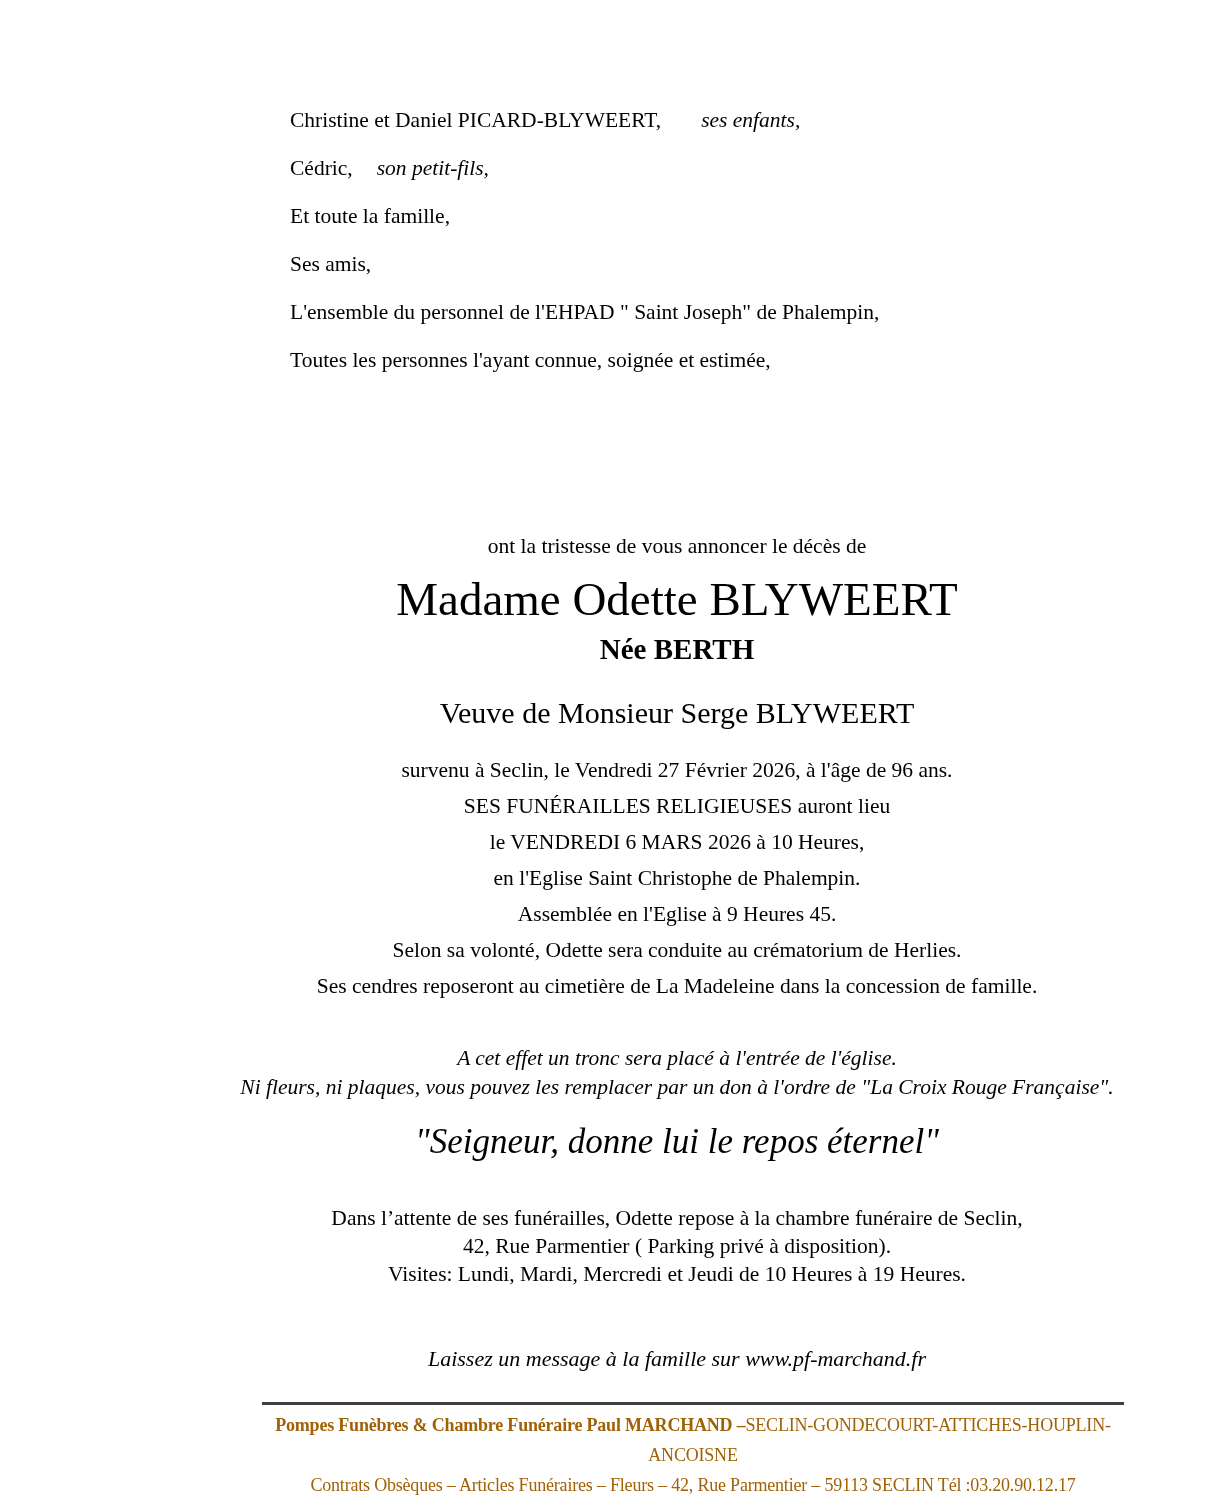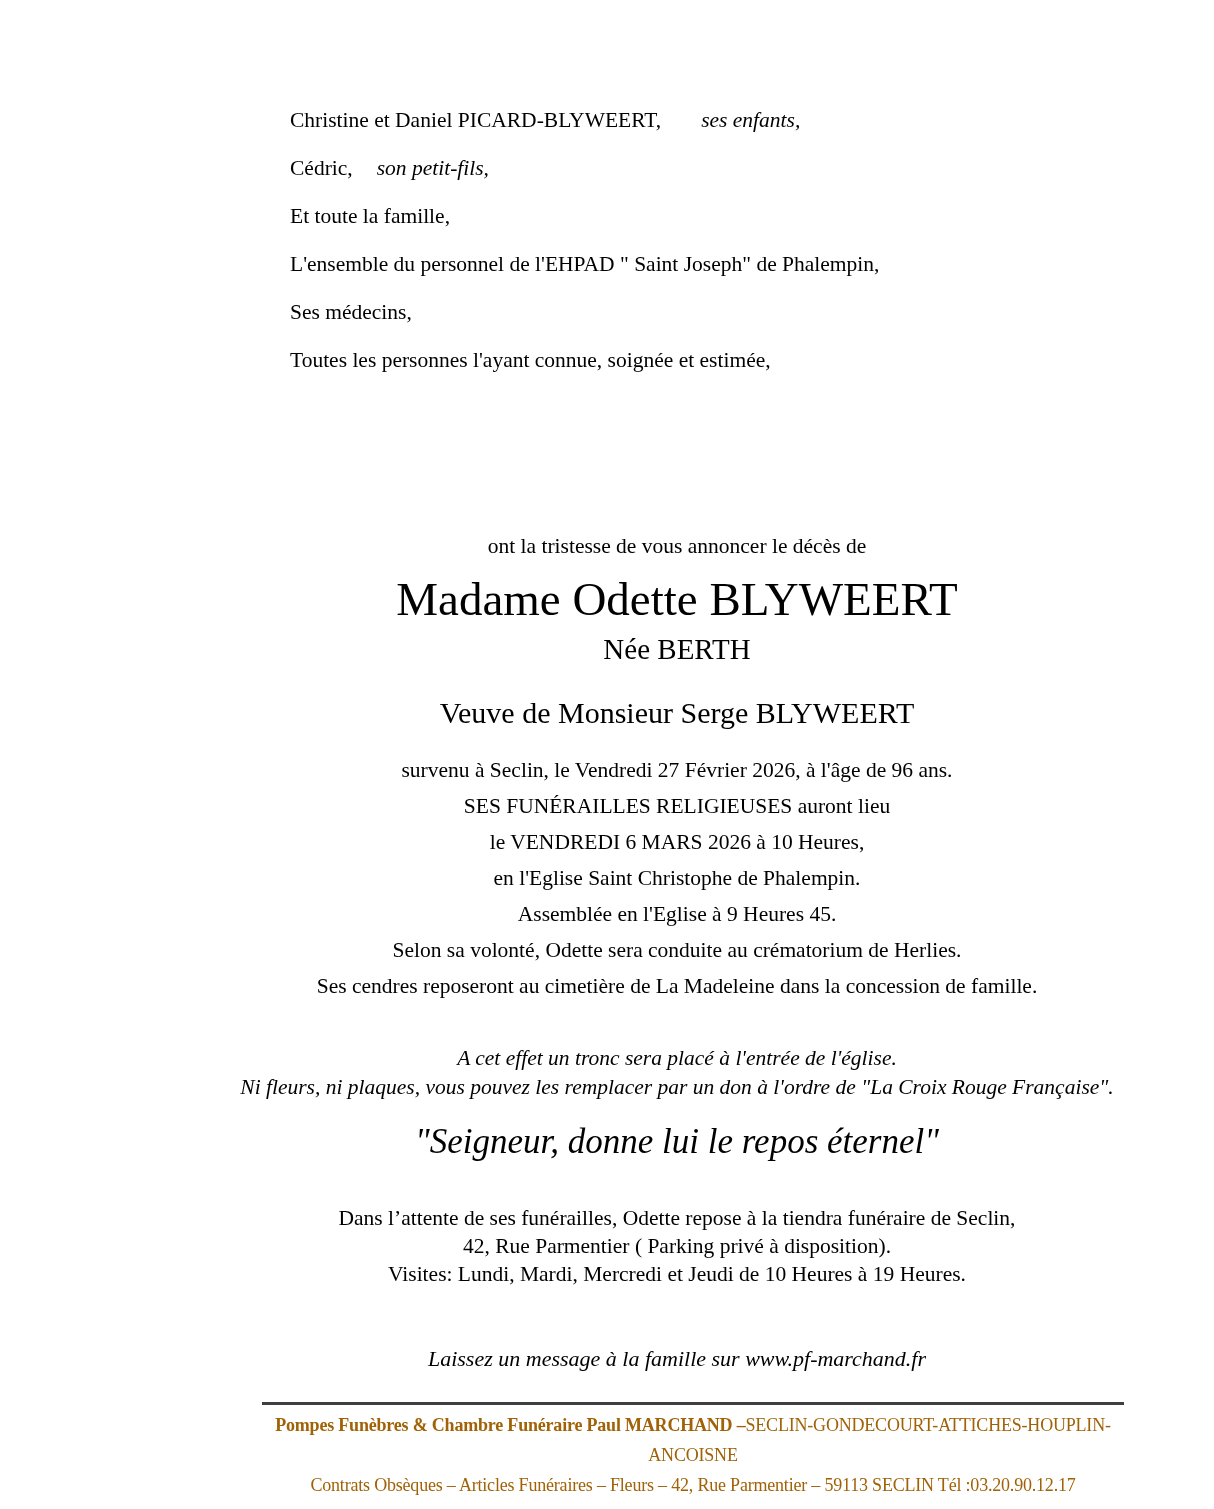--- a/index.html
+++ b/index.html
@@ -24,21 +24,21 @@
   .gap-lg { margin-left: 40px; }
   .gap-sm { margin-left: 24px; }
   .center-col {
     position: absolute;
     left: 140px;
     width: 1074px;
     text-align: center;
   }
   .intro   { top: 534px;  font-size: 21.5px; }
   .name    { top: 574px;  font-size: 47px; line-height: 1.1; }
-  .maiden  { top: 633px;  font-size: 29px; }
+  .maiden  { top: 633px;  font-size: 29px; font-weight: bold; }
   .widow   { top: 696px;  font-size: 30px; }
   .details { top: 752px;  font-size: 21.5px; line-height: 36px; }
   .donation{ top: 1044px; font-size: 21.5px; line-height: 29px; font-style: italic; }
   .quote   { top: 1122px; font-size: 35px;  font-style: italic; }
   .visits  { top: 1204px; font-size: 21.5px; line-height: 28px; }
   .message { top: 1346px; font-size: 22px;  font-style: italic; }
   .footer {
     position: absolute;
     left: 262px;
     top: 1402px;
@@ -56,22 +56,22 @@
 </style>
 </head>
 <body>
 
 <div class="doc">
 
   <div class="family">
     <div><span>Christine et Daniel PICARD-BLYWEERT,</span><span class="it gap-lg">ses enfants,</span></div>
     <div><span>Cédric,</span><span class="it gap-sm">son petit-fils,</span></div>
     <div><span>Et toute la famille,</span></div>
+    <div><span>Ses amis,</span></div>
     <div><span>L'ensemble du personnel de l'EHPAD " Saint Joseph" de Phalempin,</span></div>
-    <div><span>Ses médecins,</span></div>
     <div><span>Toutes les personnes l'ayant connue, soignée et estimée,</span></div>
   </div>
 
   <div class="center-col intro">ont la tristesse de vous annoncer le décès de</div>
 
   <div class="center-col name">Madame Odette BLYWEERT</div>
 
   <div class="center-col maiden">Née BERTH</div>
 
   <div class="center-col widow">Veuve de Monsieur Serge BLYWEERT</div>
@@ -87,21 +87,21 @@
   </div>
 
   <div class="center-col donation">
     <div>A cet effet un tronc sera placé à l'entrée de l'église.</div>
     <div>Ni fleurs, ni plaques, vous pouvez les remplacer par un don à l'ordre de "La Croix Rouge Française".</div>
   </div>
 
   <div class="center-col quote">"Seigneur, donne lui le repos éternel"</div>
 
   <div class="center-col visits">
-    <div>Dans l’attente de ses funérailles, Odette repose à la tiendra funéraire de Seclin,</div>
+    <div>Dans l’attente de ses funérailles, Odette repose à la chambre funéraire de Seclin,</div>
     <div>42, Rue Parmentier ( Parking privé à disposition).</div>
     <div>Visites: Lundi, Mardi, Mercredi et Jeudi de 10 Heures à 19 Heures.</div>
   </div>
 
   <div class="center-col message">Laissez un message à la famille sur www.pf-marchand.fr</div>
 
   <div class="footer">
     <div><span class="b">Pompes Funèbres &amp; Chambre Funéraire Paul MARCHAND –</span><span>SECLIN-GONDECOURT-ATTICHES-HOUPLIN-ANCOISNE</span></div>
     <div>Contrats Obsèques – Articles Funéraires – Fleurs – 42, Rue Parmentier – 59113 SECLIN Tél :03.20.90.12.17</div>
   </div>

